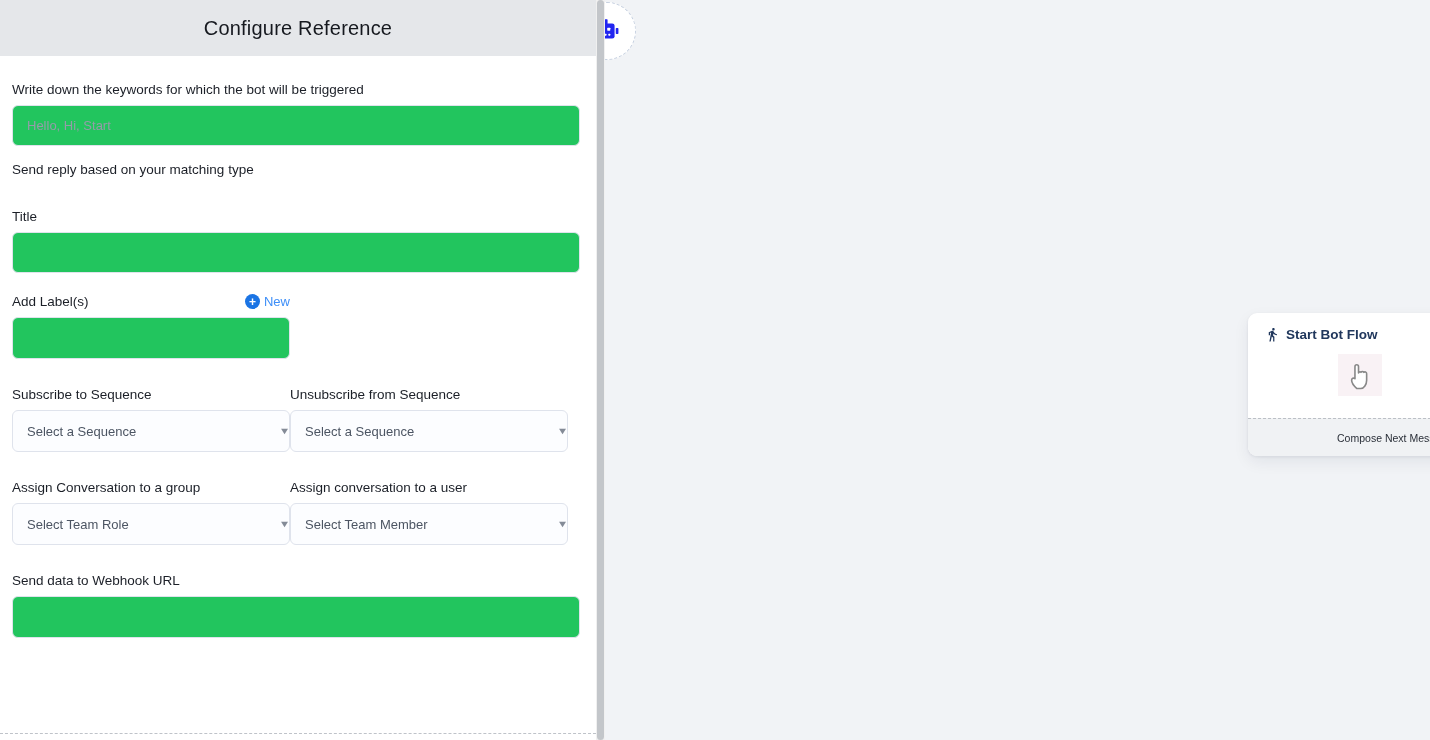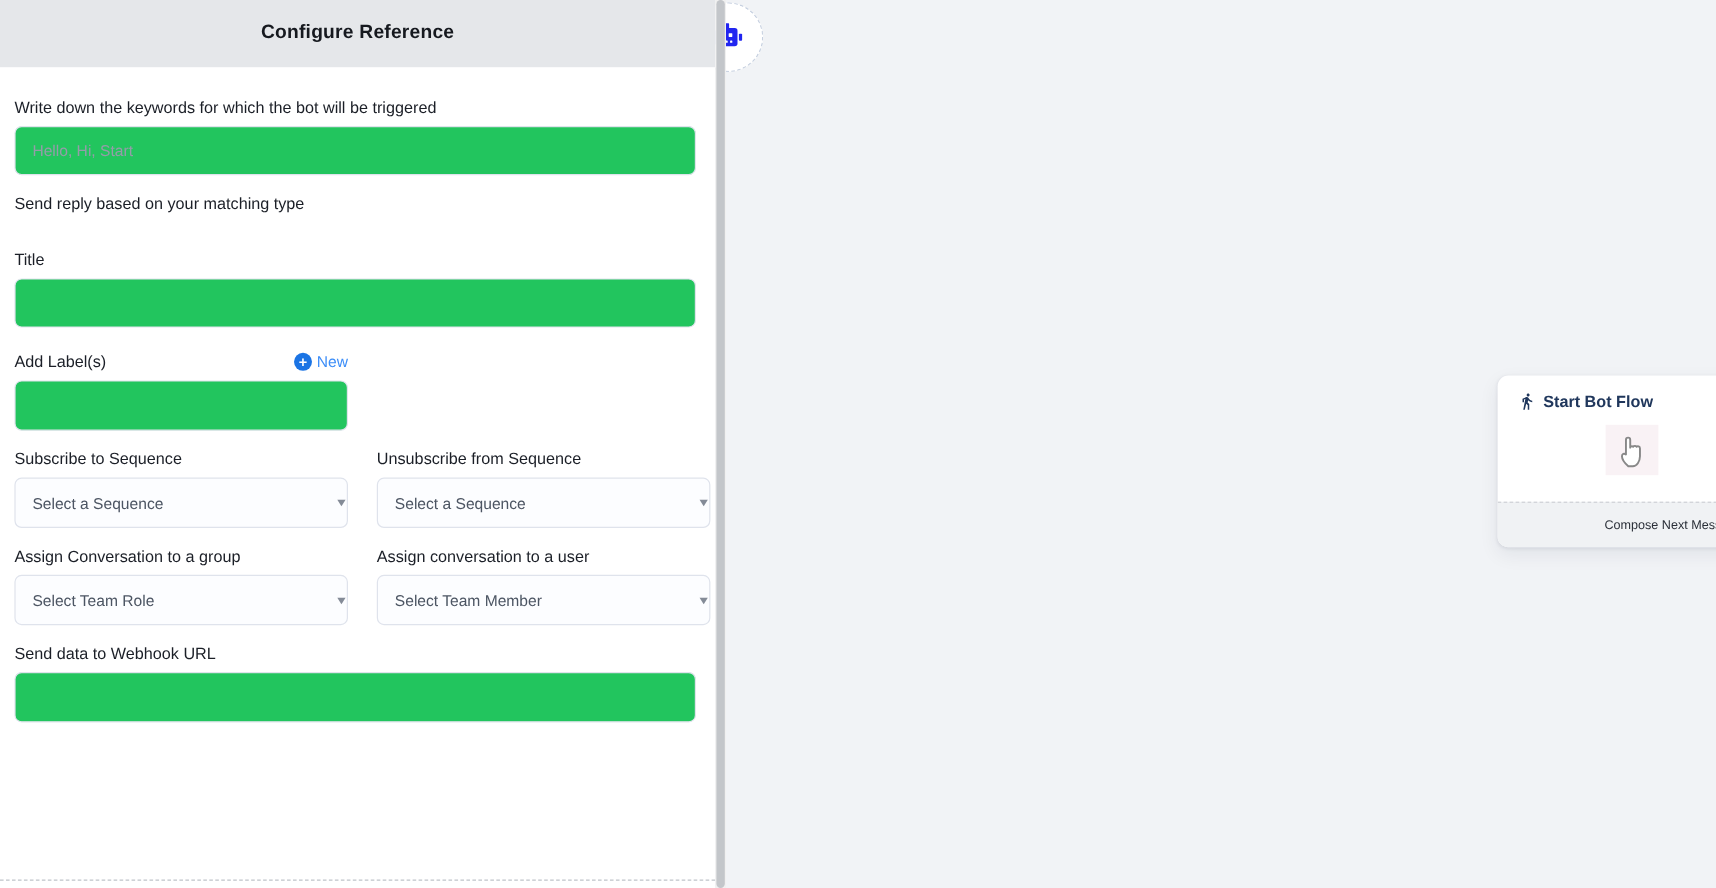--- a/index.html
+++ b/index.html
@@ -15,21 +15,21 @@
     width: 596px; height: 740px;
     background: #ffffff;
     z-index: 5;
   }
   .panel-header {
     height: 56px;
     background: #e5e7ea;
     display: flex; align-items: center; justify-content: center;
   }
   .panel-title {
-    font-size: 16px; font-weight: 700; color: #16191f;
+    font-size: 20px; font-weight: 400; color: #16191f;
     letter-spacing: 0.2px;
   }
   .panel-body { padding: 26px 16px 0 12px; position: relative; }
   .field-label {
     font-size: 13.5px; color: #1b1f27;
     margin-bottom: 8px;
     display: block;
   }
   .text-input {
     width: 100%; height: 41px;
@@ -37,41 +37,41 @@
     background: #22c55e;
     padding: 0 14px;
     font-size: 13px; color: #333a45;
     font-family: "Liberation Sans", sans-serif;
     outline: none;
     display: block;
   }
   .text-input::placeholder { color: #959ca9; opacity: 1; }
   .mt16 { margin-top: 16px; }
   .mt21 { margin-top: 21px; }
-  .mt27 { margin-top: 16px; }
+  .mt27 { margin-top: 28px; }
   .mt49 { margin-top: 32px; }
   
   .match-toggle {
     display: flex; height: 35px;
     border: 1px solid #e0e4ec; border-radius: 4px;
     overflow: hidden; background: #fdfdfe;
   }
   .match-option {
     display: flex; align-items: center; justify-content: center;
     font-size: 13px; cursor: pointer;
   }
   .match-option.active {
     flex: 0 0 54%;
     background: #1e96f3; color: #ffffff;
   }
   .match-option.inactive {
     flex: 1; background: #fdfdfe; color: #1b1f27;
   }
   
-  .two-col { display: flex; gap: 24px; }
+  .two-col { display: flex; gap: 0; }
   .col { width: 278px; flex: 0 0 278px; }
   .label-row {
     display: flex; align-items: center; justify-content: space-between;
     margin-bottom: 8px;
   }
   .label-row .field-label { margin-bottom: 0; }
   .new-link {
     display: inline-flex; align-items: center; gap: 4px;
     color: #3d8ef8; font-size: 13px; cursor: pointer;
   }

